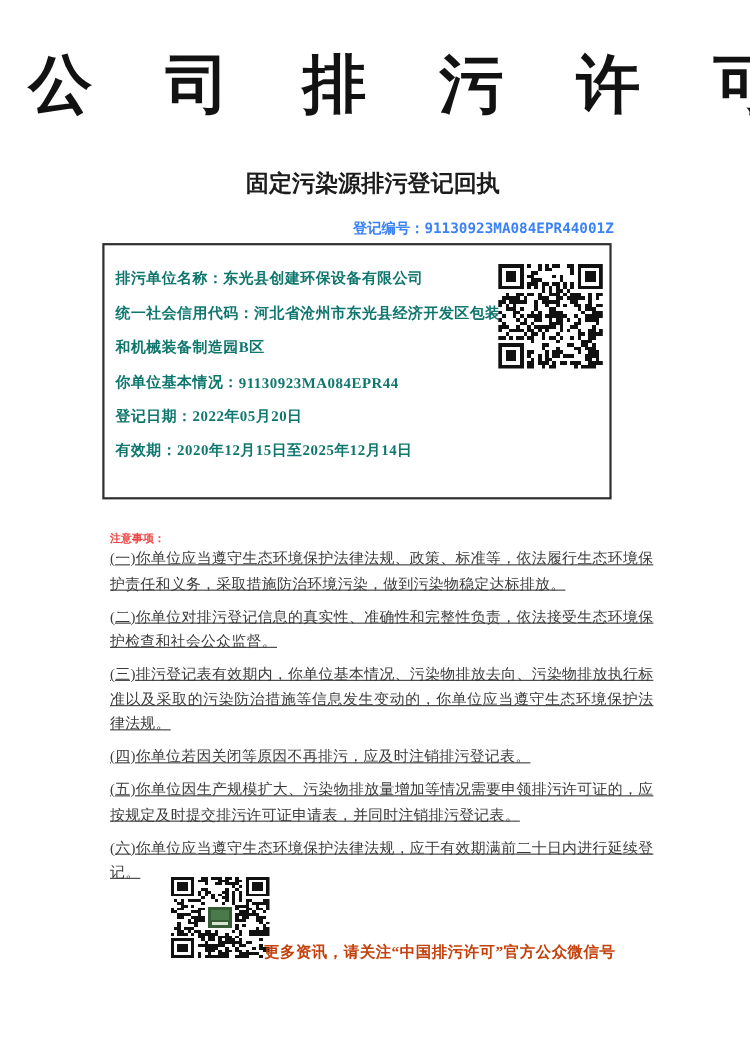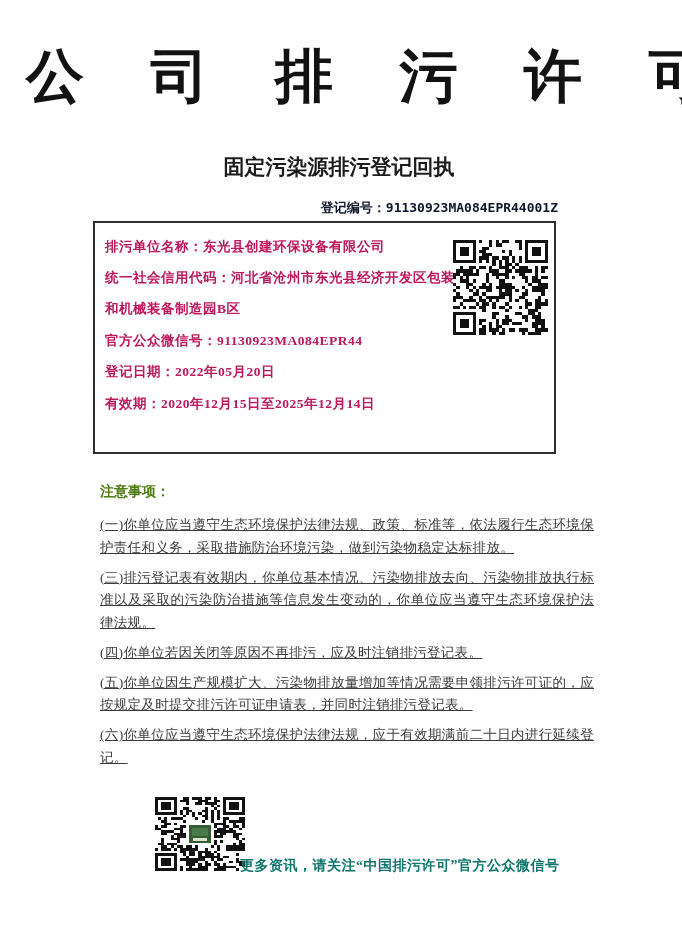--- a/index.html
+++ b/index.html
@@ -36,65 +36,65 @@
     font-weight: 700;
     color: #1c1c1c;
     font-family: "DejaVu Sans", "Liberation Sans", sans-serif;
   }
   .reg-line {
     position: absolute;
     top: 199px;
     right: 124px;
     font-size: 13px;
     font-weight: 700;
-    color: #0f172a;
+    color: #3b82f6;
     white-space: nowrap;
     font-family: "DejaVu Sans", "Liberation Sans", sans-serif;
   }
   .reg-line .reg-number { font-family: "DejaVu Sans Mono", "Liberation Mono", monospace; letter-spacing: 0; font-weight: 700; }
   .permit-table {
     position: absolute;
     left: 93px;
     top: 221px;
     width: 463px;
     height: 233px;
     border: 2px solid #2e2e2e;
     box-sizing: border-box;
     padding-top: 8px;
   }
   .permit-row {
     height: 31.4px;
     display: flex;
-    align-items: center;
+    align-items: flex-end;
     padding-left: 10px;
     font-size: 13.5px;
     font-weight: 600;
-    color: #be185d;
+    color: #0f766e;
     letter-spacing: 0.5px;
     white-space: nowrap;
   }
   .table-qr {
     position: absolute;
     left: 358px;
     top: 17px;
     width: 95px;
     height: 95px;
   }
   .notes {
     position: absolute;
     left: 100px;
     top: 483px;
     width: 494px;
     color: #3b3b3b;
   }
   .notes-heading {
-    font-size: 14px;
+    font-size: 10px;
     font-weight: 600;
-    color: #4d7c0f;
-    margin-bottom: 13px;
+    color: #ef4444;
+    margin-bottom: 0;
   }
   .note-item {
     font-size: 13.5px;
     line-height: 22.5px;
     margin-bottom: 7.5px;
     text-align: justify;
     letter-spacing: 0.3px;
     text-decoration: underline;
   }
   .footer-qr {
@@ -139,21 +139,21 @@
         <span>统一社会信用代码：</span>
         <span>河北省沧州市东光县经济开发区包装</span>
       </div>
 
       <div class="permit-row">
         <span></span>
         <span>和机械装备制造园B区</span>
       </div>
 
       <div class="permit-row">
-        <span>官方公众微信号：</span>
+        <span>你单位基本情况：</span>
         <span>91130923MA084EPR44</span>
       </div>
 
 
       <div class="permit-row">
         <span>登记日期：</span>
         <span>2022年05月20日</span>
       </div>
 
       <div class="permit-row">
@@ -568,20 +568,21 @@
         <rect x="26" y="28" width="1" height="1" fill="#111111"></rect>
       </svg>
   </div>
 
   <div class="notes">
     <div class="notes-heading">注意事项：</div>
     <div>
 
         <div class="note-item">(一)你单位应当遵守生态环境保护法律法规、政策、标准等，依法履行生态环境保护责任和义务，采取措施防治环境污染，做到污染物稳定达标排放。</div>
 
+        <div class="note-item">(二)你单位对排污登记信息的真实性、准确性和完整性负责，依法接受生态环境保护检查和社会公众监督。</div>
 
         <div class="note-item">(三)排污登记表有效期内，你单位基本情况、污染物排放去向、污染物排放执行标准以及采取的污染防治措施等信息发生变动的，你单位应当遵守生态环境保护法律法规。</div>
 
         <div class="note-item">(四)你单位若因关闭等原因不再排污，应及时注销排污登记表。</div>
 
         <div class="note-item">(五)你单位因生产规模扩大、污染物排放量增加等情况需要申领排污许可证的，应按规定及时提交排污许可证申请表，并同时注销排污登记表。</div>
 
         <div class="note-item">(六)你单位应当遵守生态环境保护法律法规，应于有效期满前二十日内进行延续登记。</div>
 
     </div>
@@ -1001,15 +1002,15 @@
       <rect x="19" y="28" width="1" height="1" fill="#111111"></rect>
       <rect x="20" y="28" width="1" height="1" fill="#111111"></rect>
       <rect x="21" y="28" width="1" height="1" fill="#111111"></rect>
       <rect x="22" y="28" width="1" height="1" fill="#111111"></rect>
       <rect x="26" y="28" width="1" height="1" fill="#111111"></rect>
       <rect x="10.5" y="10.5" width="8" height="8" fill="#355c35" stroke="#ffffff" stroke-width="0.8"></rect>
       <rect x="12" y="12" width="5" height="3.4" fill="#4a7a49"></rect>
       <rect x="12.2" y="16.2" width="4.6" height="0.9" fill="#d8e4d0"></rect>
     </svg>
 
-  <div class="footer-caption" style="color: #0f766e;">更多资讯，请关注“中国排污许可”官方公众微信号</div>
+  <div class="footer-caption" style="color: #c2410c;">更多资讯，请关注“中国排污许可”官方公众微信号</div>
 
 </div>
 
 </body></html>

